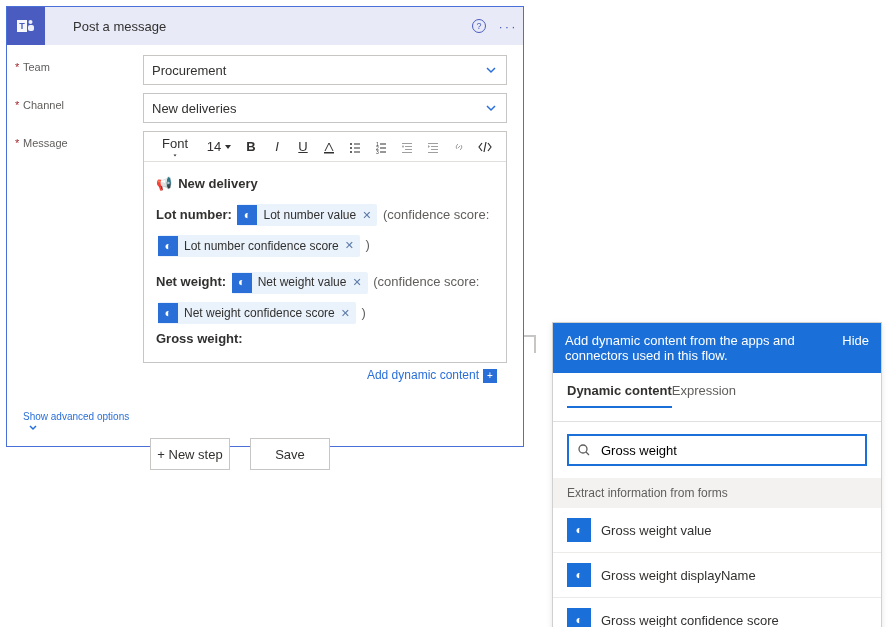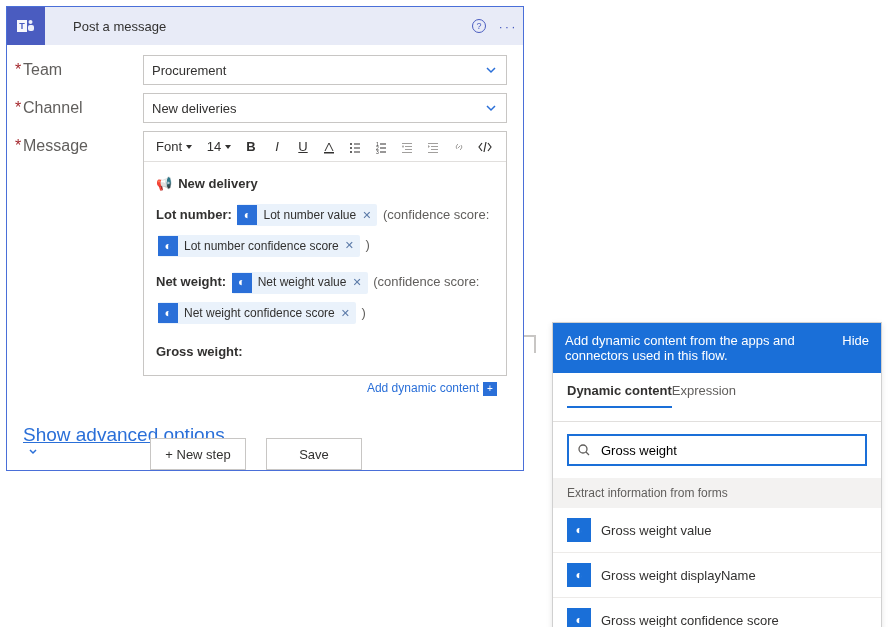--- a/index.html
+++ b/index.html
@@ -5,47 +5,47 @@
   * { box-sizing: border-box; font-family: "Segoe UI", Arial, sans-serif; }
   body { margin: 0; background: #fff; width: 890px; height: 627px; position: relative; font-size: 13px; color: #323130; }
   .card { position: absolute; left: 6px; top: 6px; width: 518px; border: 1px solid #4a6fd8; background: #fff; }
   .card-header { height: 38px; background: #e8ebf7; display: flex; align-items: center; }
   .teams-badge { width: 38px; height: 38px; background: #4a5cc0; color:#fff; display:flex; align-items:center; justify-content:center; }
   .card-title { flex: 1; padding-left: 28px; color: #323130; }
   .hdr-icon { width: 22px; text-align: center; color: #4a5cc0; cursor: pointer; }
   .hdr-dots { width: 30px; text-align:center; color:#4a5cc0; cursor:pointer; letter-spacing:2px;}
   .card-body { padding: 10px 16px 8px 16px; }
   .form-row { display: flex; align-items: flex-start; margin-bottom: 8px; }
-  .form-label { width: 120px; padding-top: 6px; font-size: 16px; color: #605e5c; position:relative;}
+  .form-label { width: 120px; padding-top: 6px; font-size: 11px; color: #605e5c; position:relative;}
   .req::before { content:"*"; color:#a4262c; position:absolute; left:-8px;}
   .form-field { flex: 1; }
   .dd { height: 30px; border:1px solid #c8c6c4; display:flex; align-items:center; justify-content:space-between; padding:0 8px; cursor:pointer;}
   .chev { color:#2a6fd8;}
   .editor { border:1px solid #c8c6c4; }
   .toolbar { height:30px; display:flex; align-items:center; padding:0 6px; gap:4px; border-bottom:1px solid #e1dfdd;}
   .tbtn { min-width:22px; height:22px; display:flex; align-items:center; justify-content:center; cursor:pointer; color:#323130;}
   .tbtn.dim { color:#a19f9d;}
-  .fontsel { display:flex; align-items:center; gap:2px; border:none; min-width:50px;}
+  .fontsel { display:flex; align-items:center; gap:2px; border:none; min-width:50px;flex-direction:column;}
   .sizesel { display:flex; align-items:center; gap:2px; min-width:32px;}
   .edbody { padding:10px 12px; line-height:1.9; font-size:13px;}
   .nd-title { font-weight:700; display:flex; align-items:center; gap:6px;}
   .horn { color:#c23939;}
   .line { margin-top:6px;}
   .lbl { font-weight:700;text-align:center;}
   .token { display:inline-flex; align-items:center; background:#eaf2fb; border-radius:2px; padding:0 6px 0 0; height:22px; font-size:12px; vertical-align:middle; margin:1px 2px;}
   .token .ticon { width:20px; height:20px; background:#2a6fd8; color:#fff; display:flex; align-items:center; justify-content:center; margin-right:6px;}
   .token .tx { padding-right:6px;}
   .token .tc { color:#5b7aa8; cursor:pointer; font-size:11px;}
   .conf { color:#605e5c;}
   .adc-row { text-align:right; padding:4px 10px 6px 0;}
   .adc { color:#2a6fd8; font-size:12px; cursor:pointer;}
   .adc-badge { display:inline-block; width:14px; height:14px; background:#2a6fd8; color:#fff; font-size:10px; text-align:center; line-height:14px; margin-left:4px;}
-  .show-adv { color:#2a6fd8; font-size:19px; padding:6px 16px 12px 16px; cursor:pointer;text-decoration:underline;}
+  .show-adv { color:#2a6fd8; font-size:10px; padding:6px 16px 12px 16px; cursor:pointer;}
   .footer-btns { position:absolute; left:150px; top:438px; display:flex; gap:20px;}
-  .fbtn { width:96px; height:32px; border:1px solid #c8c6c4; background:#fff; display:flex; align-items:center; justify-content:center; cursor:pointer;}
+  .fbtn { width:80px; height:32px; border:1px solid #c8c6c4; background:#fff; display:flex; align-items:center; justify-content:center; cursor:pointer;}
   .panel { position:absolute; left:552px; top:322px; width:330px; border:1px solid #d0d0d0; background:#fff; box-shadow: 0 2px 6px rgba(0,0,0,0.1);}
   .panel-hdr { background:#1a6fd8; color:#fff; padding:10px 12px; font-size:13px; display:flex; justify-content:space-between;}
   .panel-hdr .hide { cursor:pointer; margin-left:12px;}
   .tabs { display:flex; padding:10px 14px 13px 14px; border-bottom:1px solid #e1dfdd;}
   .tab { padding-bottom:8px; cursor:pointer; color:#605e5c;}
   .tab.active { color:#323130; font-weight:600; border-bottom:2px solid #1a6fd8;}
   .search-wrap { padding:12px 14px;}
   .search { height:32px; border:2px solid #1a6fd8; display:flex; align-items:center; padding:0 8px;}
   .search input { border:none; outline:none; flex:1; font-size:13px;}
   .cat-hdr { background:#f3f2f1; padding:8px 14px; color:#605e5c; font-size:12px;}
@@ -213,21 +213,21 @@
               <span class="conf">(confidence score:</span>
             </div>
             <div class="line">
               <span class="token">
                   <span class="ticon">◐</span>
                   <span class="tx">Net weight confidence score</span>
                   <span class="tc">✕</span>
                 </span>
               <span class="conf">)</span>
             </div>
-            <div class="line" style="margin-top:15px;">
+            <div class="line" style="margin-top:2px;">
               <span class="lbl">Gross weight:</span>
             </div>
           </div>
         </div>
         <div class="adc-row">
           <span class="adc"><span>Add dynamic content</span><span class="adc-badge">+</span></span>
         </div>
       </div>
     </div>
   </div>

